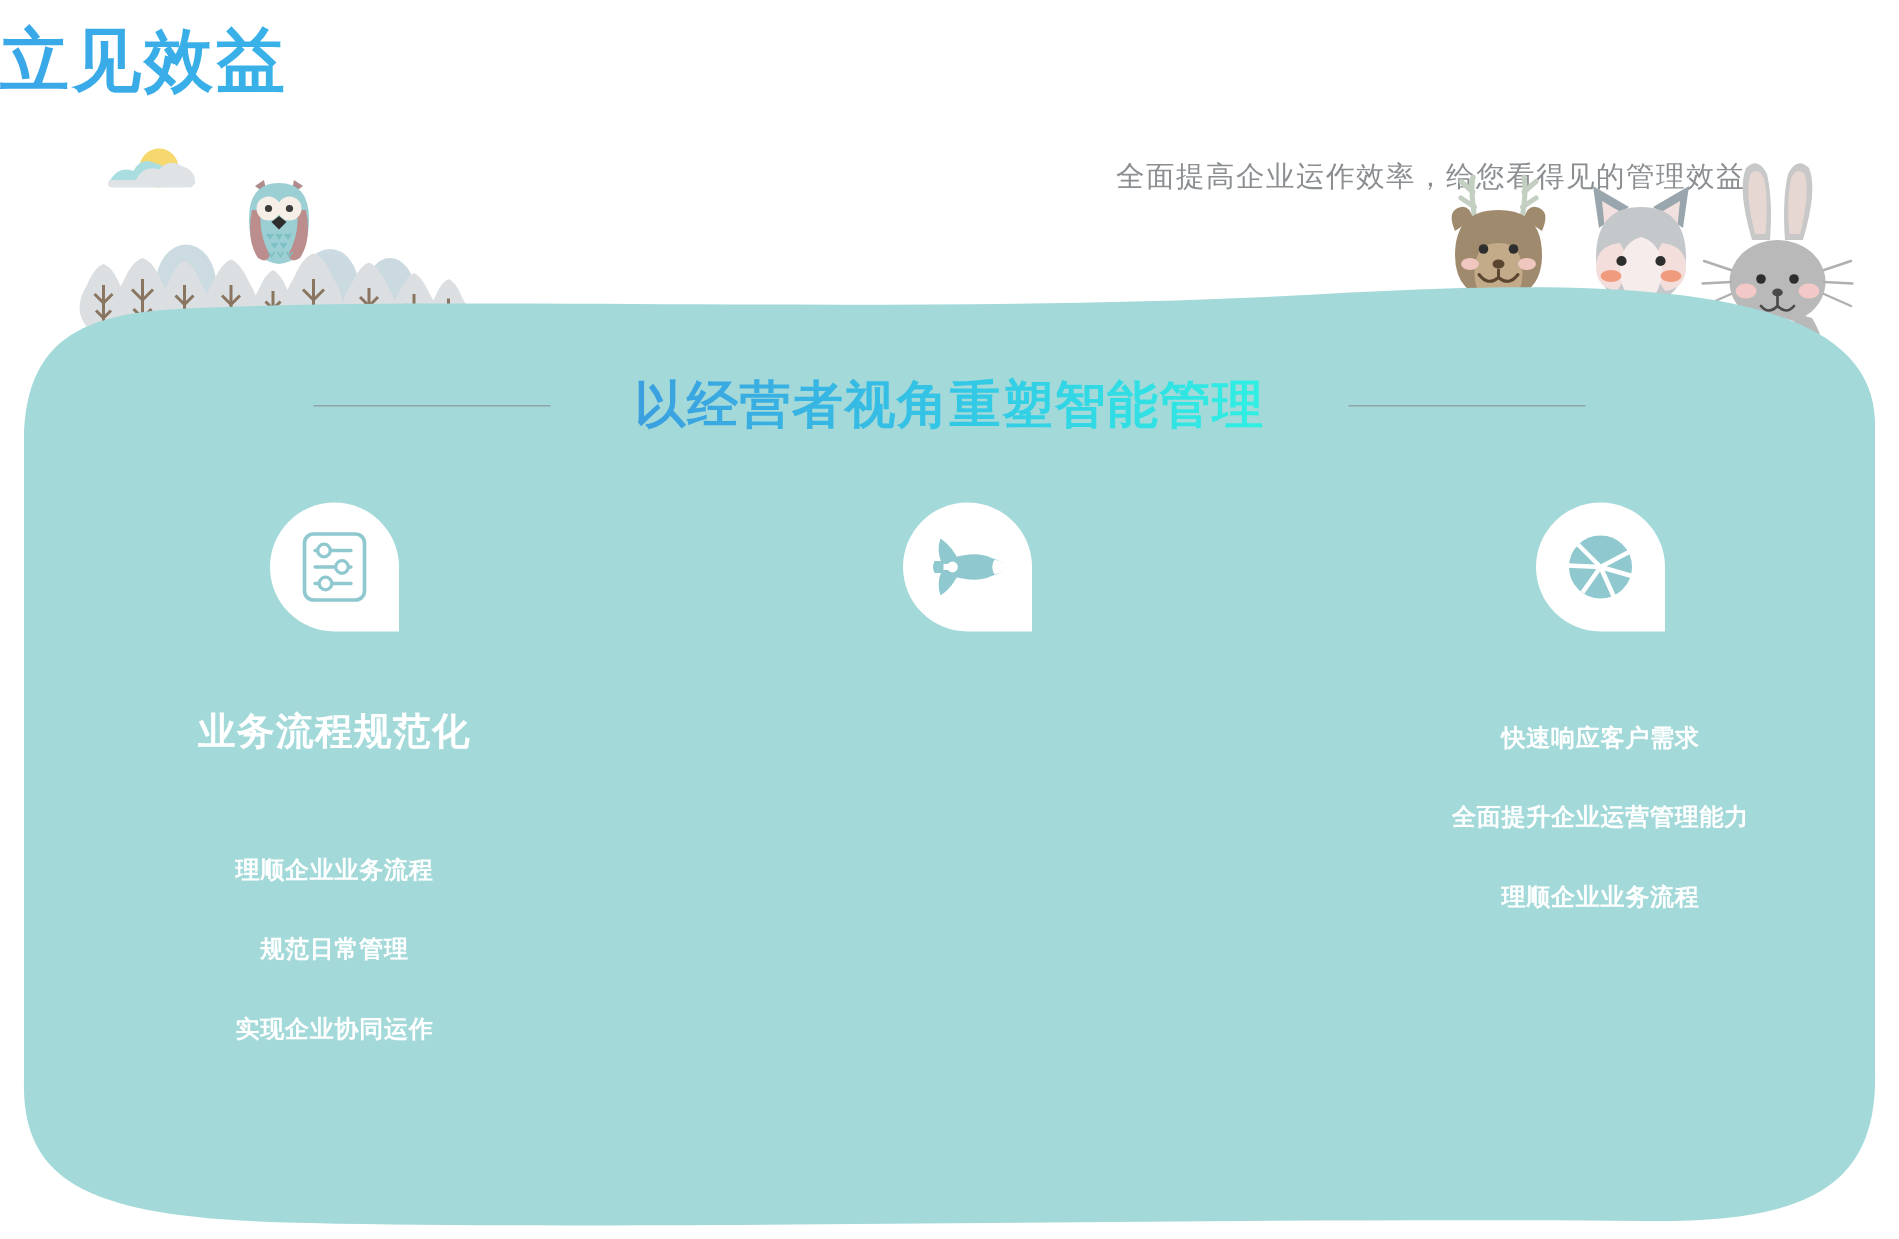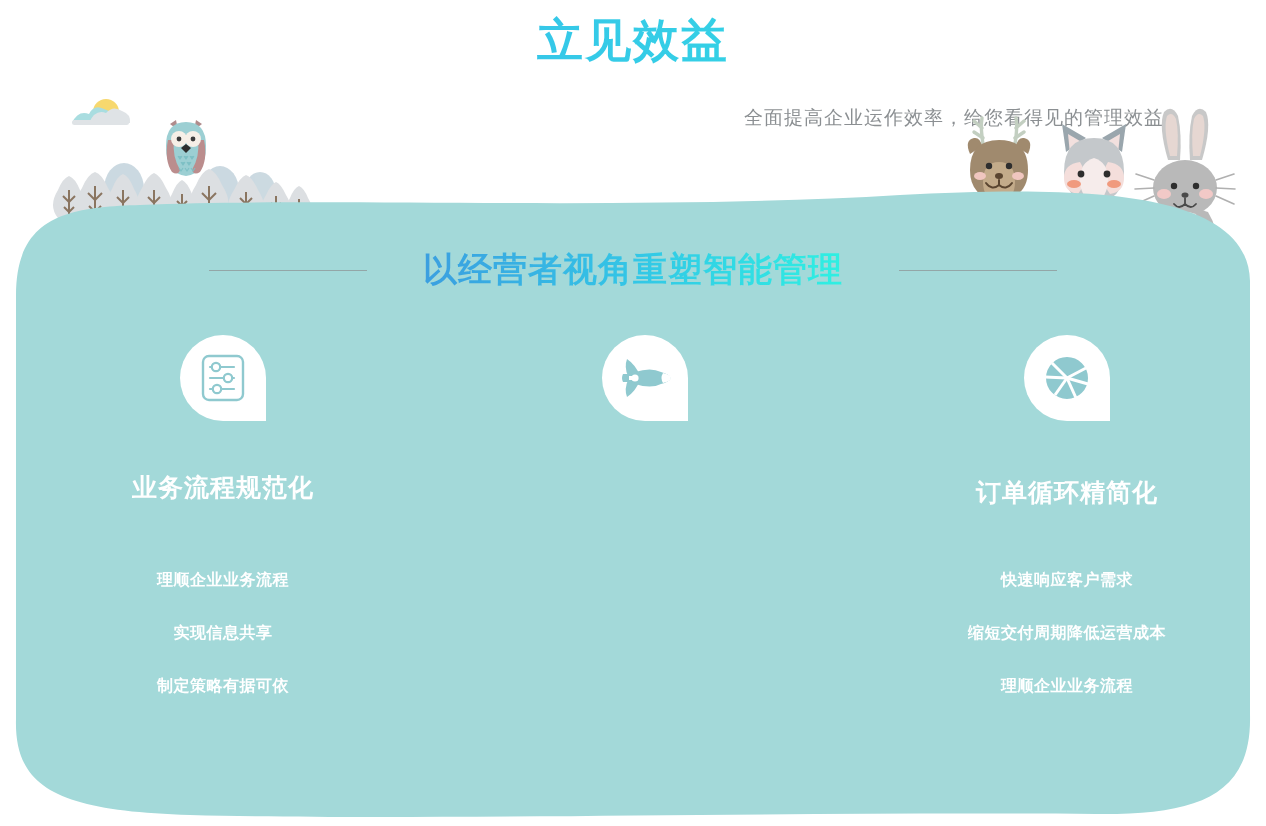--- a/index.html
+++ b/index.html
@@ -7,21 +7,20 @@
     width:1266px; height:826px;
     background:#ffffff;
     font-family:"Liberation Sans","DejaVu Sans",sans-serif;
     overflow:hidden;
   }
   #stage { position:relative; width:1266px; height:826px; background:#fff; }
 
   
   .page-title{
     position:absolute; top:10px; left:0; width:1266px;
-    text-align:center;
     font-size:46px; font-weight:bold; letter-spacing:2px;
     background:linear-gradient(90deg,#3aa7e8 0%,#35c9e8 45%,#2fe8dd 100%);
     -webkit-background-clip:text; background-clip:text;
     -webkit-text-fill-color:transparent; color:transparent;
   }
   .page-subtitle{
     position:absolute; top:105px; left:12px; width:1152px;
     text-align:right; font-size:19px; color:#8b8f92; letter-spacing:1px;
   }
 
@@ -289,22 +288,22 @@
                 <path d="M13 37 h24"></path>
             </g>
             <circle cx="19" cy="15" r="4.2" fill="#ffffff" stroke="#8fc9cf" stroke-width="2.2"></circle>
             <circle cx="31" cy="26" r="4.2" fill="#ffffff" stroke="#8fc9cf" stroke-width="2.2"></circle>
             <circle cx="20" cy="37" r="4.2" fill="#ffffff" stroke="#8fc9cf" stroke-width="2.2"></circle>
           </svg>
         </div>
         <div class="feature-title">业务流程规范化</div>
         <div class="feature-lines">
           <div class="feature-line">理顺企业业务流程</div>
-          <div class="feature-line">实现信息共享</div>
-          <div class="feature-line">制定策略有据可依</div>
+          <div class="feature-line">规范日常管理</div>
+          <div class="feature-line">实现企业协同运作</div>
         </div>
       </div>
 
 
       <div class="feature">
         <div class="feature-icon">
           <svg width="56" height="46" viewBox="0 0 56 46">
             <path d="M10 4 q9 6 13 17 h-12 q-4 -9 -1 -17z" fill="#8fc9cf"></path>
             <path d="M10 42 q9 -6 13 -17 h-12 q-4 9 -1 17z" fill="#8fc9cf"></path>
             <path d="M18 17 q16 -5 26 0 q8 2 10 6 q-2 4 -10 6 q-10 5 -26 0 q-3 -6 0 -12z" fill="#8fc9cf"></path>
@@ -326,23 +325,22 @@
               <path d="M27 27 L12 12"></path>
               <path d="M27 27 L46 17"></path>
               <path d="M27 27 L48 33"></path>
               <path d="M27 27 L36 47"></path>
               <path d="M27 27 L15 44"></path>
               <path d="M27 27 L5 26"></path>
             </g>
             <circle cx="27" cy="27" r="23" fill="none" stroke="#ffffff" stroke-width="4"></circle>
           </svg>
         </div>
-        <div class="feature-title">订单循环精简化</div>
         <div class="feature-lines">
           <div class="feature-line">快速响应客户需求</div>
-          <div class="feature-line">缩短交付周期降低运营成本</div>
+          <div class="feature-line">全面提升企业运营管理能力</div>
           <div class="feature-line">理顺企业业务流程</div>
         </div>
       </div>
 
     </div>
   </div>
 </div>
 
 </body></html>

